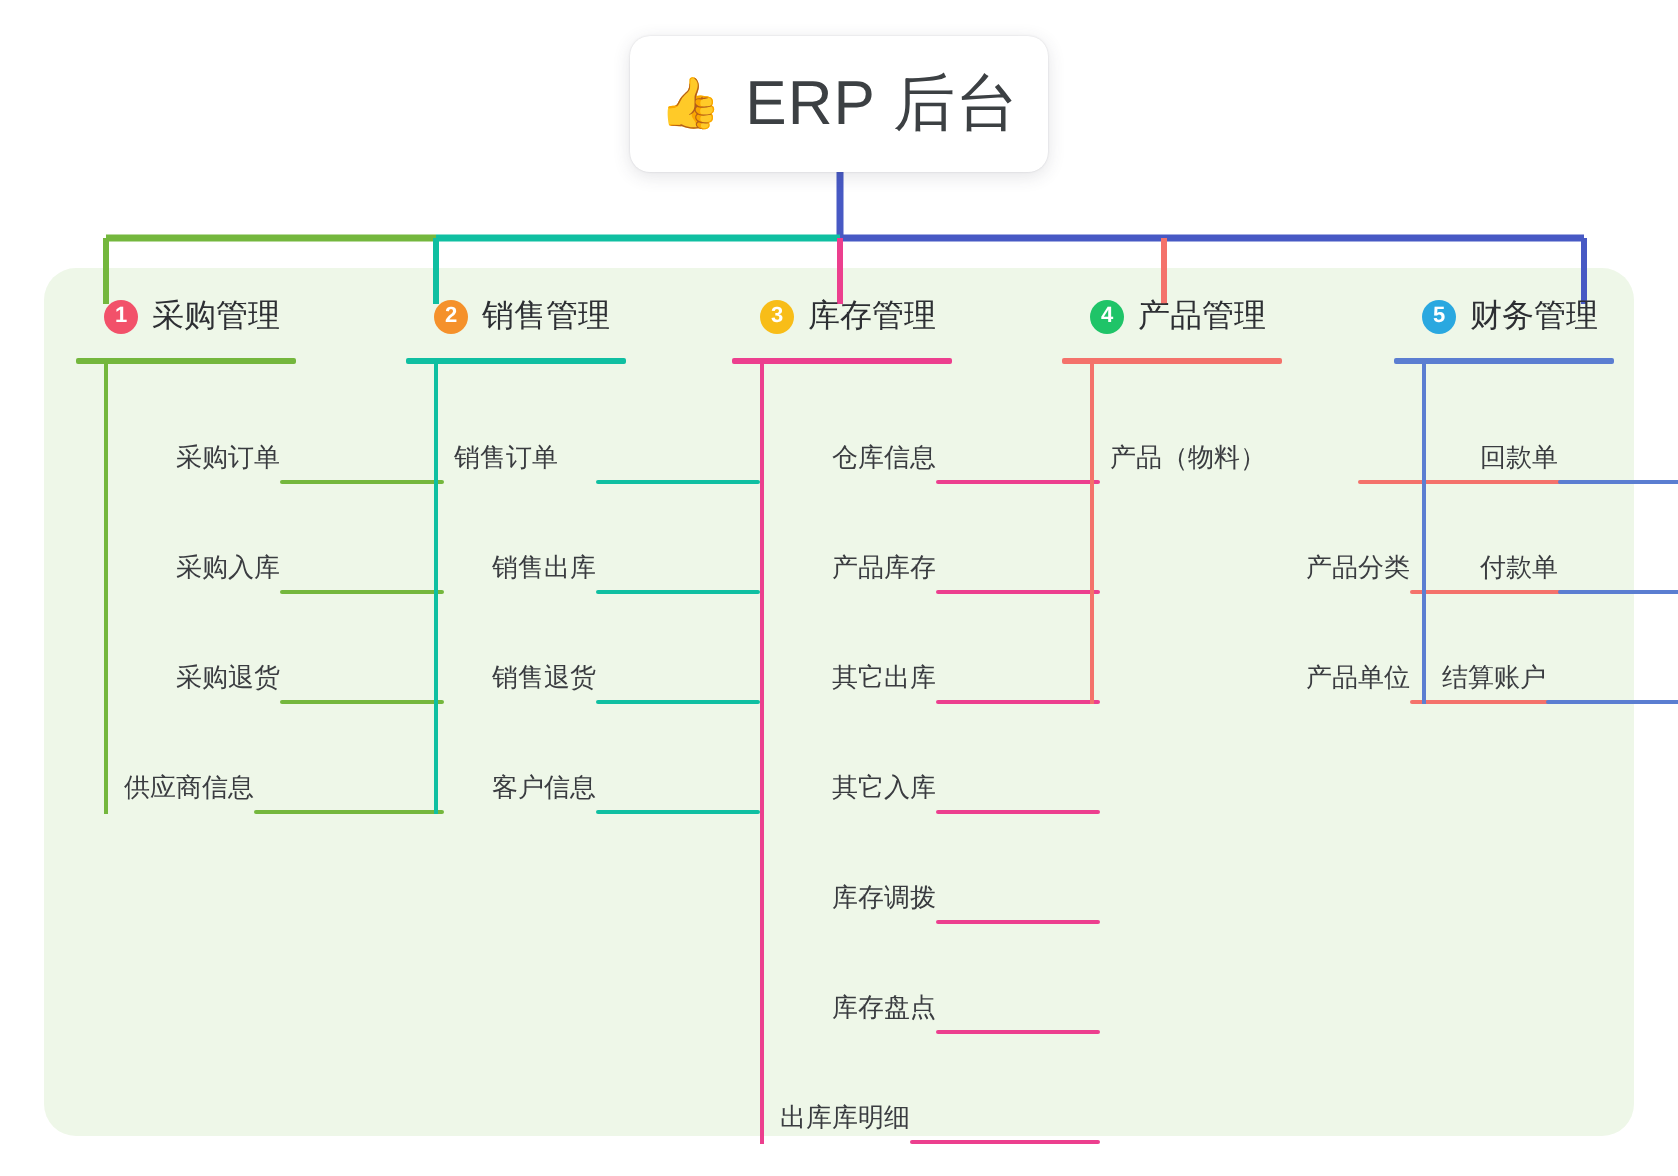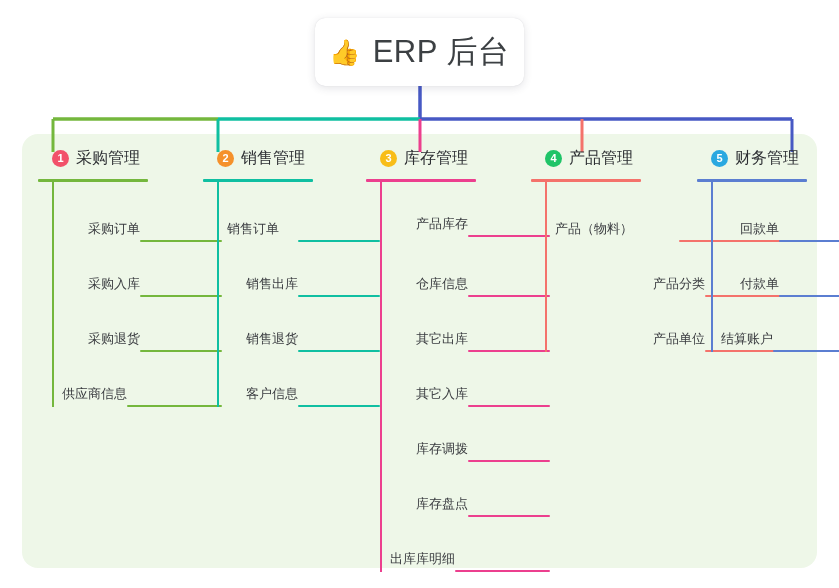--- a/index.html
+++ b/index.html
@@ -212,26 +212,26 @@
         </div>
       </div>
       <div class="column" style="left: 366px;">
         <div class="col-head">
           <span class="badge" style="background: rgb(248, 189, 24);">3</span>
           <span class="col-title">库存管理</span>
         </div>
         <div class="head-rule" style="width: 110px; background: rgb(236, 63, 142);"></div>
         <div class="items">
           <div class="spine" style="height: 390px; background: rgb(236, 63, 142);"></div>
-          <div class="item" style="height: 55px;">
-            <div class="item-label">产品库存</div>
-            <div class="item-rule" style="width: 82px; background: rgb(236, 63, 142);"></div>
-          </div>
           <div class="item" style="height: 60px;">
             <div class="item-label">仓库信息</div>
+            <div class="item-rule" style="width: 82px; background: rgb(236, 63, 142);"></div>
+          </div>
+          <div class="item" style="height: 55px;">
+            <div class="item-label">产品库存</div>
             <div class="item-rule" style="width: 82px; background: rgb(236, 63, 142);"></div>
           </div>
           <div class="item" style="height: 55px;">
             <div class="item-label">其它出库</div>
             <div class="item-rule" style="width: 82px; background: rgb(236, 63, 142);"></div>
           </div>
           <div class="item" style="height: 55px;">
             <div class="item-label">其它入库</div>
             <div class="item-rule" style="width: 82px; background: rgb(236, 63, 142);"></div>
           </div>

